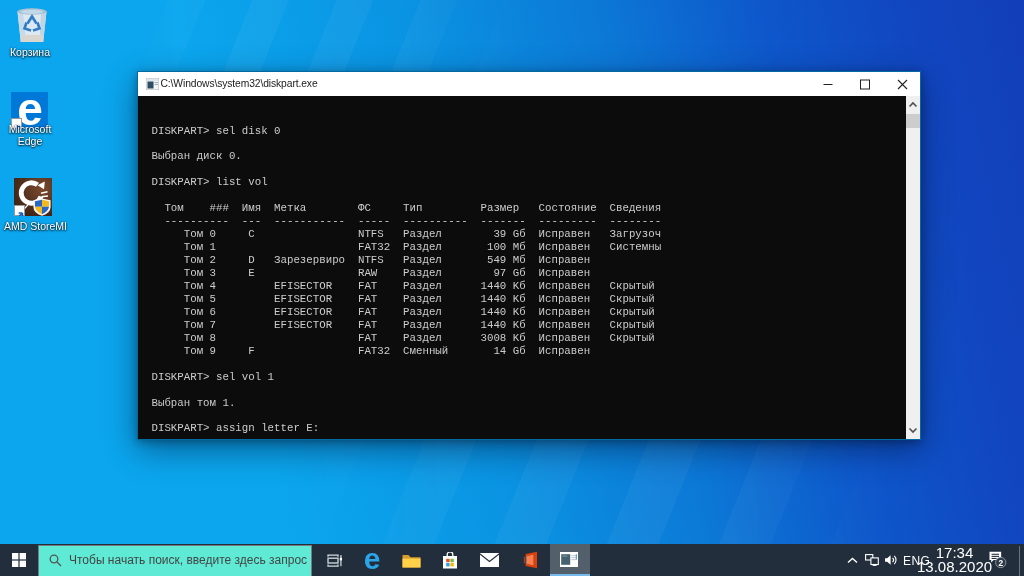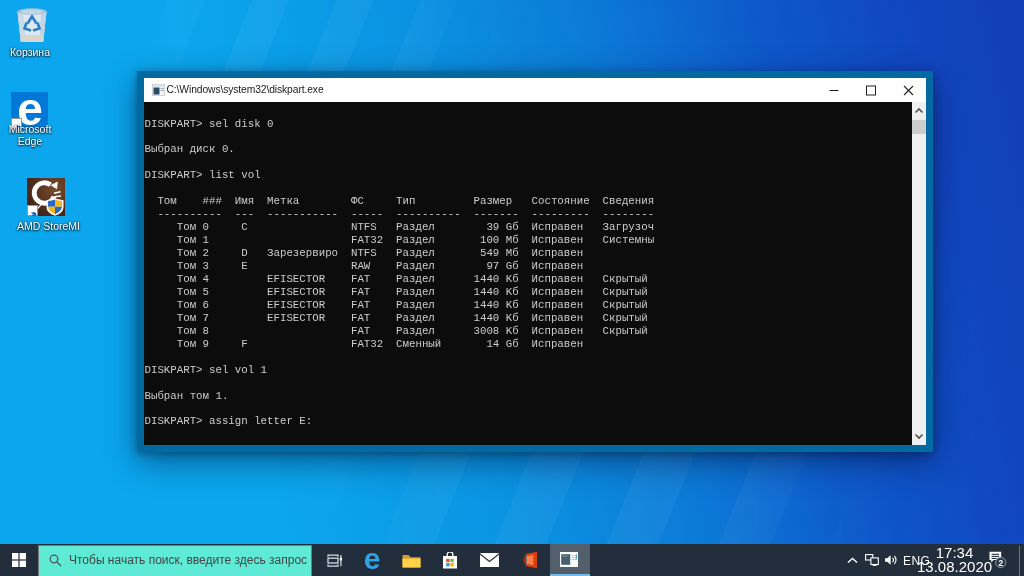--- a/index.html
+++ b/index.html
@@ -8,27 +8,27 @@
  background:repeating-linear-gradient(112deg,rgba(255,255,255,0.042) 0 48px,rgba(255,255,255,0.0) 48px 104px);
  -webkit-mask-image:linear-gradient(to right,transparent 28%,#000 45%,#000 70%,transparent 88%)}
 .rays2{position:absolute;left:0;top:0;width:1024px;height:72px;
  background:repeating-linear-gradient(112deg,rgba(255,255,255,0.045) 0 34px,rgba(255,255,255,0.0) 34px 78px);
  -webkit-mask-image:linear-gradient(to right,transparent 12%,#000 22%,#000 38%,transparent 52%)}
 
 .dico{position:absolute;text-align:center}
 .dlabel{position:absolute;width:100%;text-align:center;color:#fff;font-size:10.5px;line-height:11.5px;white-space:nowrap;
  text-shadow:0 1px 2px rgba(0,0,0,0.9),0 0 2px rgba(0,0,0,0.7)}
 
-#win{position:absolute;left:137px;top:71px;width:782px;height:367px;border:7px solid #0369a1;background:#6d28d9;
+#win{position:absolute;left:137px;top:71px;width:782px;height:367px;border:1px solid #0369a1;background:#6d28d9;
  box-shadow:0 10px 30px rgba(0,10,40,0.45),0 2px 8px rgba(0,0,0,0.3)}
 #titlebar{position:absolute;left:0;top:0;width:782px;height:24px;background:#ffffff}
 #title-text{position:absolute;left:22.5px;top:6px;font-size:10.3px;color:#1a1a1a;letter-spacing:-0.1px}
 .tbtn{position:absolute;top:0;height:24px;width:36px}
 #console{position:absolute;left:0;top:24px;width:768px;height:343px;background:#0c0c0c}
-#ctext{position:absolute;left:0.5px;top:15.5px;margin:0;font-family:"Liberation Mono",monospace;
+#ctext{position:absolute;left:0.5px;top:15.5px;margin:13px;font-family:"Liberation Mono",monospace;
  font-size:10.75px;line-height:12.95px;color:#cccccc;letter-spacing:0}
 #sbar{position:absolute;right:0;top:24px;width:14px;height:343px;background:#f0f0f0}
 #sthumb{position:absolute;left:0;top:18px;width:14px;height:14px;background:#cdcdcd}
 
 #taskbar{position:absolute;left:0;top:544px;width:1024px;height:32px;background:#222e3c}
 #search{position:absolute;left:38px;top:545px;width:274px;height:44px;background:#5eead4;border:1px solid #7a7a7a;box-sizing:border-box}
 #search-text{position:absolute;left:30px;top:7px;font-size:12px;color:#454545}
 .tbico{position:absolute;top:544px;height:32px;display:flex;align-items:center;justify-content:center}
 #cmdbtn{position:absolute;left:550px;top:544px;width:40px;height:32px;background:#535f6b}
 #cmdline{position:absolute;left:0;bottom:0;width:40px;height:2.5px;background:#76b9ed}
@@ -65,21 +65,21 @@
 </svg>
 </div>
 <div style="position:absolute;left:11px;top:26px;width:11px;height:11px;background:#fff;border:0.5px solid #999;box-sizing:border-box">
 <svg width="10" height="10" viewBox="0 0 10 10">
           <path d="M2 8.4 L7.4 3 M7.4 3 L3.6 3 M7.4 3 L7.4 6.8" stroke="#1060c0" stroke-width="1.6" fill="none"></path>
         </svg>
 </div>
 <div class="dlabel" style="top:32px">Microsoft<br>Edge</div>
 </div>
 
-<div class="dico" style="left:17px;top:178px;width:58px;height:56px">
+<div class="dico" style="left:4px;top:178px;width:58px;height:56px">
 <div style="position:absolute;left:10px;top:0;width:38px;height:38px;background:radial-gradient(circle at 72% 28%,#7a4a2e 0%,#53301d 50%,#2e1a10 100%);overflow:hidden">
 <svg width="38" height="38" viewBox="0 0 38 38">
  <path d="M23.5 6.8 A 10.2 10.2 0 1 0 27 18.5" stroke="#fff" stroke-width="4.8" fill="none"></path>
  <path d="M23.5 7.2 L30.8 3.6 L30 11.2 Z" fill="#fff"></path>
  <path d="M17.5 22.5 L4.5 35.5 L8.5 34 L15 26.5 Z" fill="#fff"></path>
  <line x1="27" y1="15.3" x2="33.5" y2="13.8" stroke="#fff" stroke-width="1.6"></line>
  <line x1="27.5" y1="18.8" x2="34" y2="18" stroke="#fff" stroke-width="1.6"></line>
 </svg>
 <svg width="18" height="18" viewBox="0 0 20 22" style="position:absolute;right:1px;bottom:0.5px" preserveAspectRatio="none">
  <path d="M10 0.5 L19.5 2.6 L19.5 11 Q19.5 18.3 10 21.7 Q0.5 18.3 0.5 11 L0.5 2.6 Z" fill="#f8f8f8"></path>

